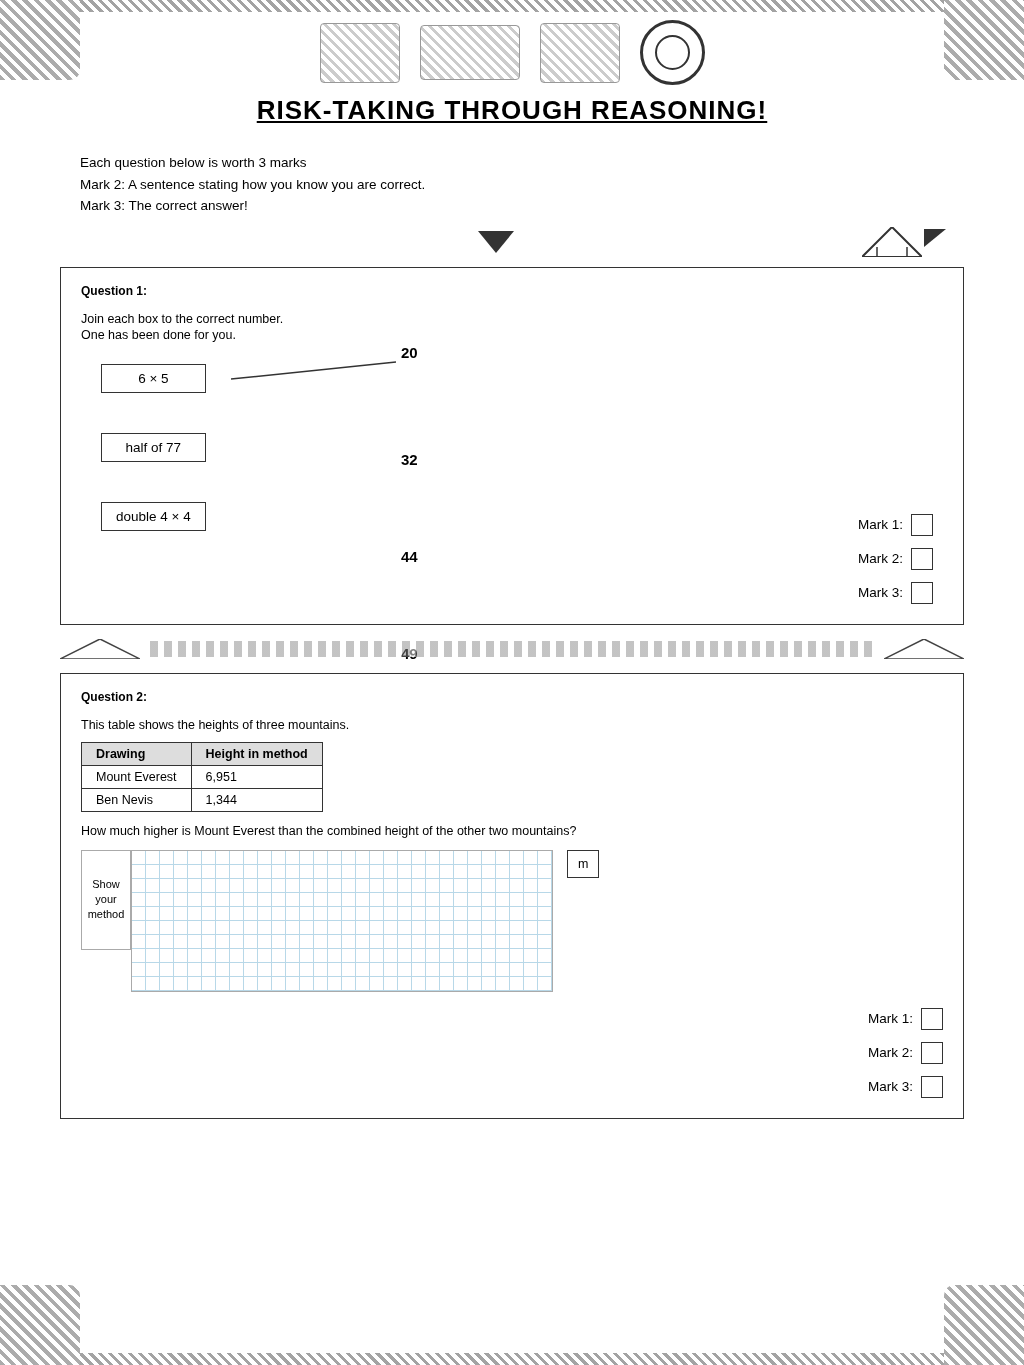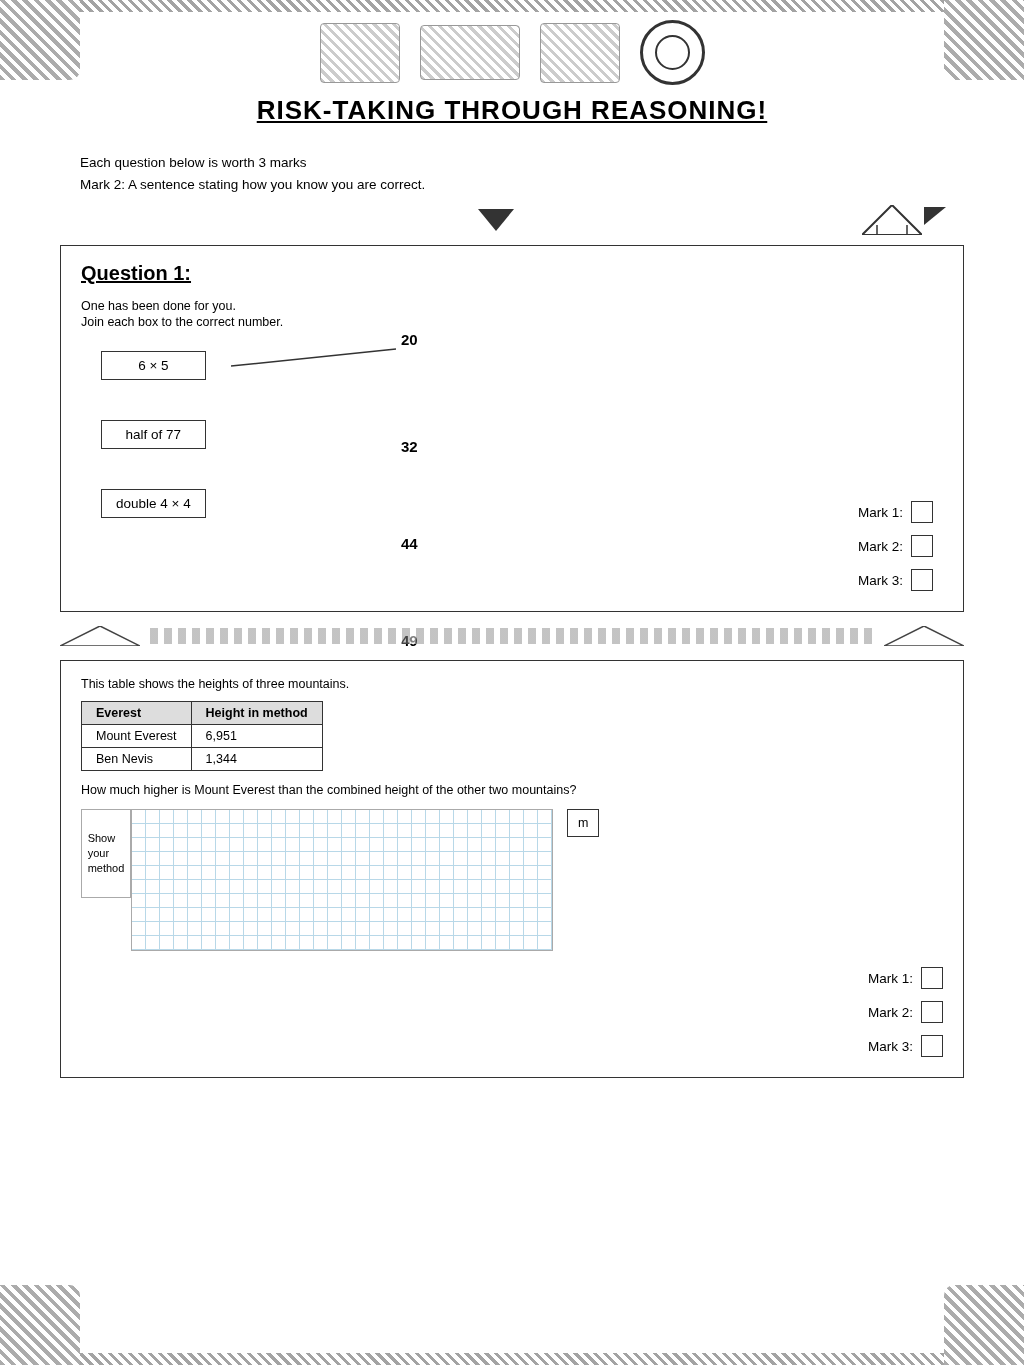--- a/index.html
+++ b/index.html
@@ -114,23 +114,22 @@
 
     
     .question-box {
       margin: 10px 60px;
       border: 1.5px solid #333;
       padding: 16px 20px 20px 20px;
       background: #fff;
       position: relative;
     }
     .question-title {
-      font-size: 20px;
+      font-size: 12px;
       font-weight: bold;
-      text-decoration: underline;
       margin-bottom: 14px;
     }
 
     
     .q1-instruction {
       font-size: 12.5px;
       margin-bottom: 2px;
     }
     .q1-box {
       border: 1px solid #333;
@@ -184,25 +183,25 @@
     
     .grid-area {
       display: flex;
       align-items: flex-start;
       gap: 0;
     }
     .show-method-label {
       font-size: 11px;
       border: 1px solid #aaa;
       padding: 18px 4px;
-      text-align: left;
+      text-align: center;
       background: #fff;
       line-height: 1.4;
       min-width: 50px;
-      height: 89px;
+      height: 100px;
       display: flex;
       align-items: center;
       justify-content: center;
     }
     .answer-box-m {
       border: 1px solid #333;
       padding: 4px 10px;
       font-size: 12.5px;
       background: #fff;
       align-self: flex-end;
@@ -260,20 +259,21 @@
     <div style="width:65px;height:65px;border:3px solid #333;border-radius:50%;display:flex;align-items:center;justify-content:center;">
       <div style="width:35px;height:35px;border:2px solid #333;border-radius:50%;"></div>
     </div>
   </div>
   <h1 class="header-title">RISK-TAKING THROUGH REASONING!</h1>
 </div>
 
 <div class="intro">
   <div>Each question below is worth 3 marks</div>
   <div>Mark 2: A sentence stating how you know you are correct.</div>
+  <div>Mark 3: The correct answer!</div>
 </div>
 
 <div class="arrow-row">
   <div style="width:50px;"></div>
   <div style="display:flex;gap:4px;align-items:flex-end;">
     <div class="arrow-down"></div>
   </div>
   <div style="display:flex;gap:4px;">
 
     <svg width="60" height="30">
@@ -281,22 +281,22 @@
       <line x1="15" y1="30" x2="15" y2="20" stroke="#333" stroke-width="1.5"></line>
       <line x1="45" y1="30" x2="45" y2="20" stroke="#333" stroke-width="1.5"></line>
     </svg>
     <div class="arrow-down-right" style="transform:rotate(-90deg);"></div>
   </div>
 </div>
 
 <div class="question-box">
   <div class="question-title">Question 1:</div>
 
+  <div class="q1-instruction">Join each box to the correct number.</div>
   <div class="q1-instruction">One has been done for you.</div>
-  <div class="q1-instruction">Join each box to the correct number.</div>
 
   <div class="q1-main">
 
     <div style="position:absolute;left:20px;top:20px;display:flex;flex-direction:column;gap:40px;">
       <div class="q1-box">6 × 5</div>
       <div class="q1-box">half of 77</div>
       <div class="q1-box">double 4 × 4</div>
     </div>
 
     <div style="position:absolute;left:320px;top:0;display:flex;flex-direction:column;gap:30px;">
@@ -335,27 +335,28 @@
   <svg width="80" height="20">
     <polygon points="0,20 40,0 80,20" fill="none" stroke="#444" stroke-width="1.5"></polygon>
   </svg>
   <div class="separator-deco" style="flex:1;margin:0 10px;"></div>
   <svg width="80" height="20">
     <polygon points="0,20 40,0 80,20" fill="none" stroke="#444" stroke-width="1.5"></polygon>
   </svg>
 </div>
 
 <div class="question-box">
+  <div class="question-title">Question 2:</div>
 
   <div class="q2-instruction">This table shows the heights of three mountains.</div>
 
   <table class="mountain-table">
     <thead>
       <tr>
-        <th>Everest</th>
+        <th>Drawing</th>
         <th>Height in method</th>
       </tr>
     </thead>
     <tbody>
       <tr>
         <td>Mount Everest</td>
         <td>6,951</td>
       </tr>
       <tr>
         <td>Ben Nevis</td>

